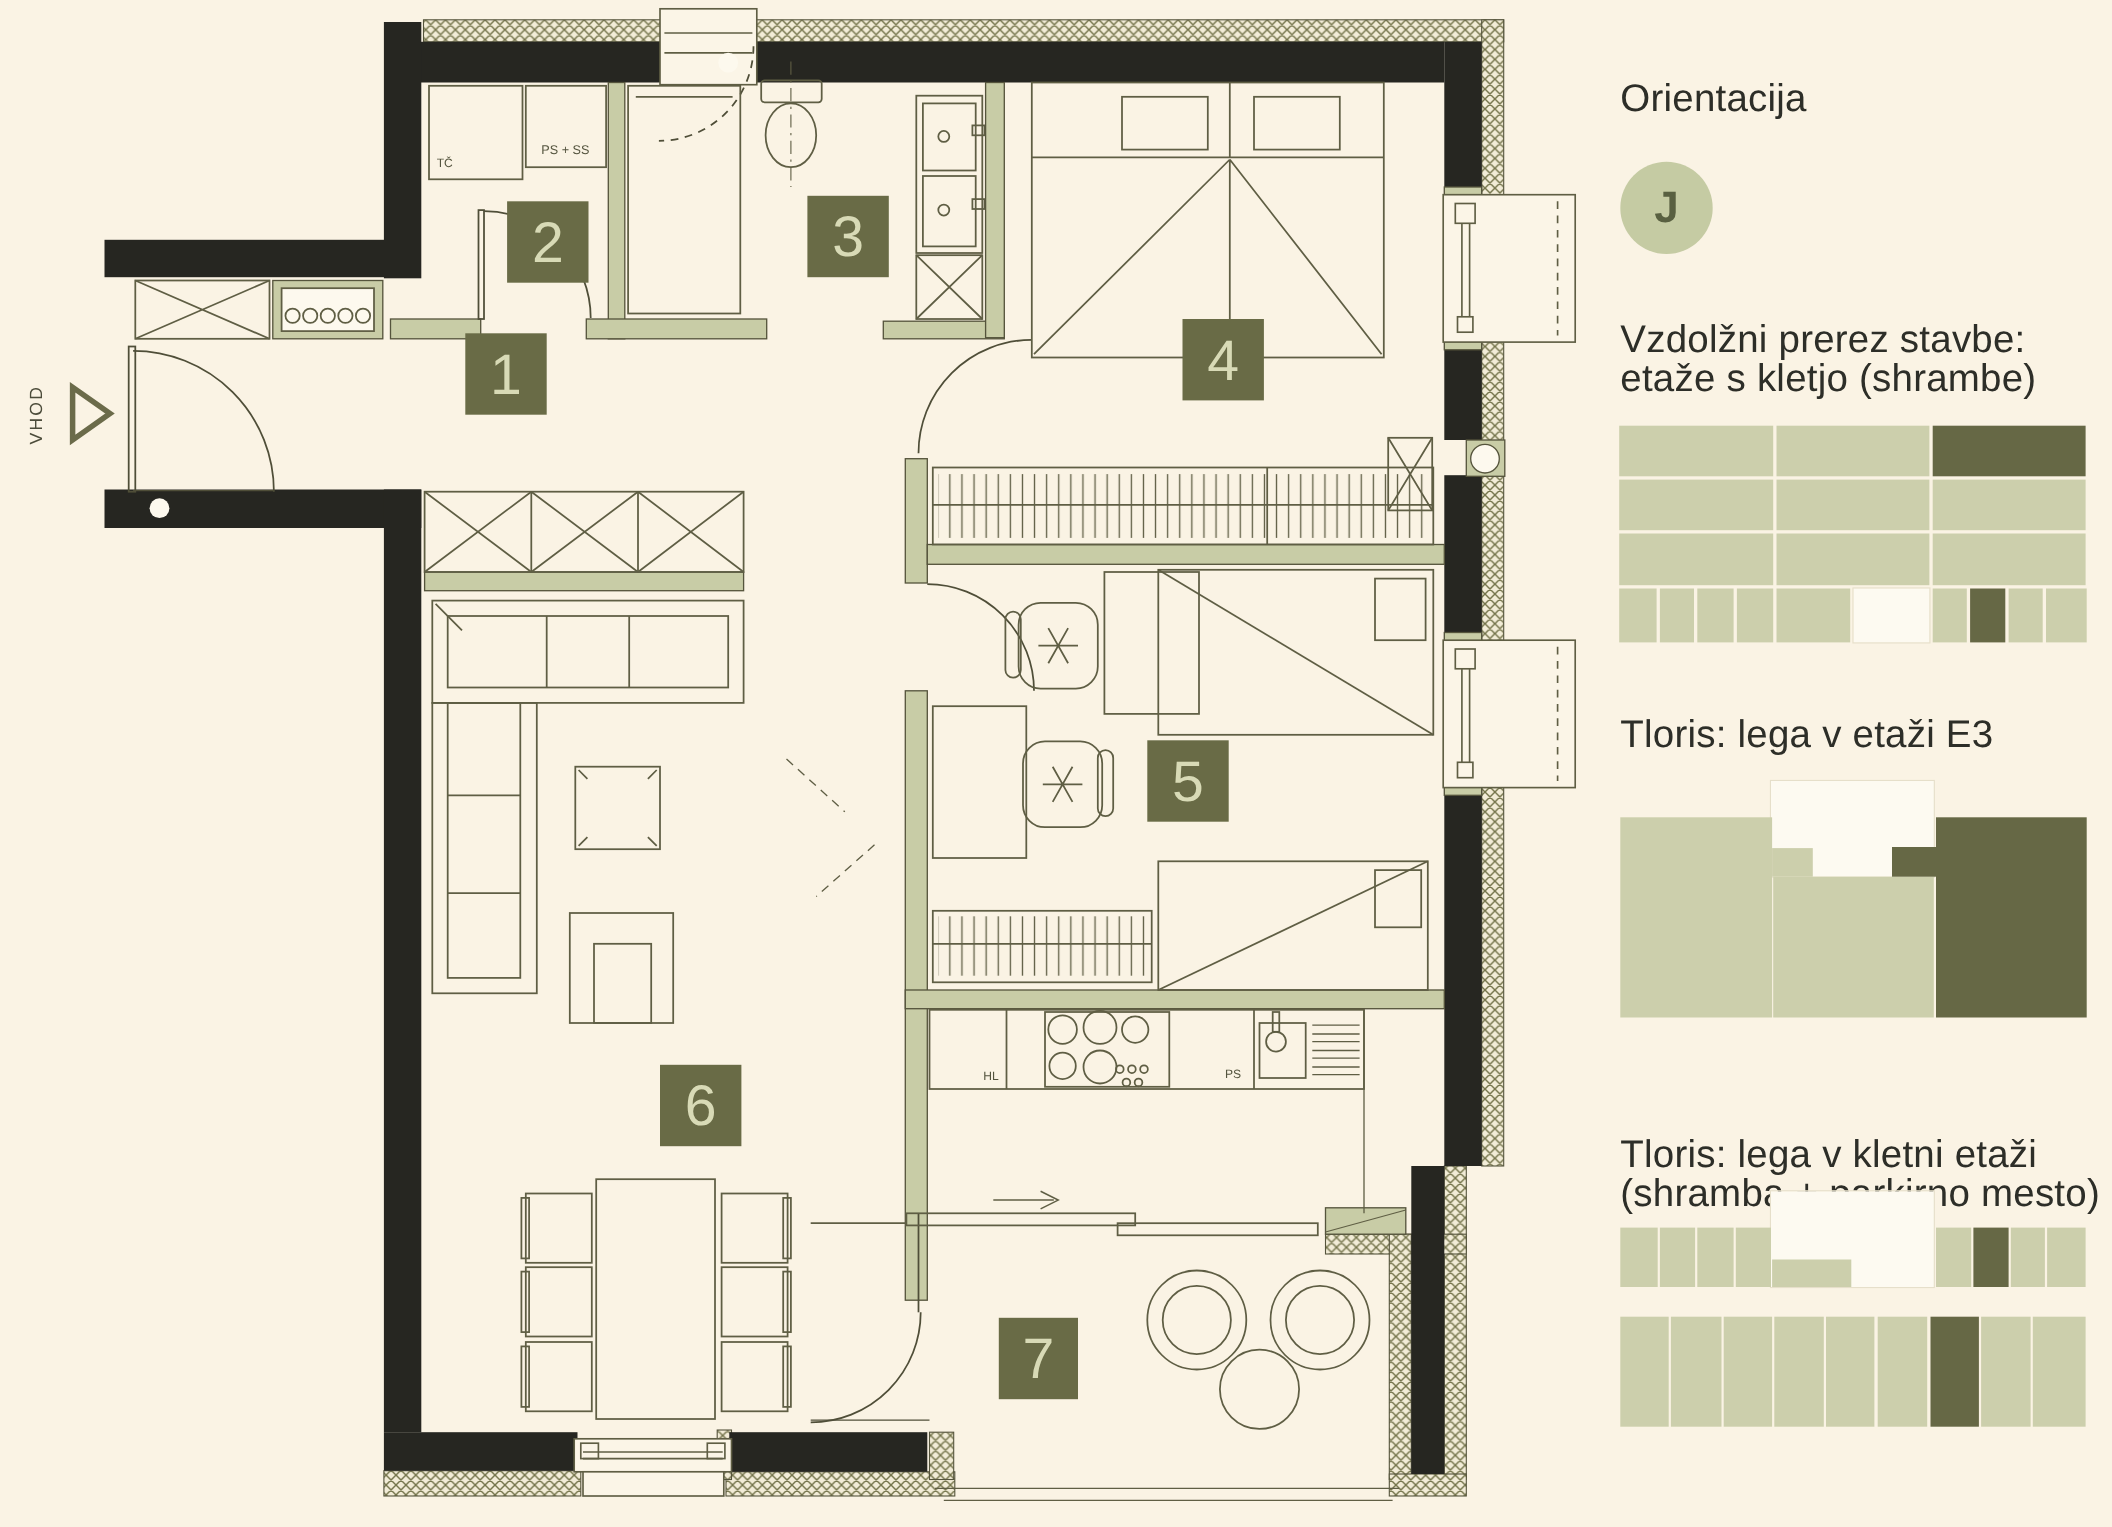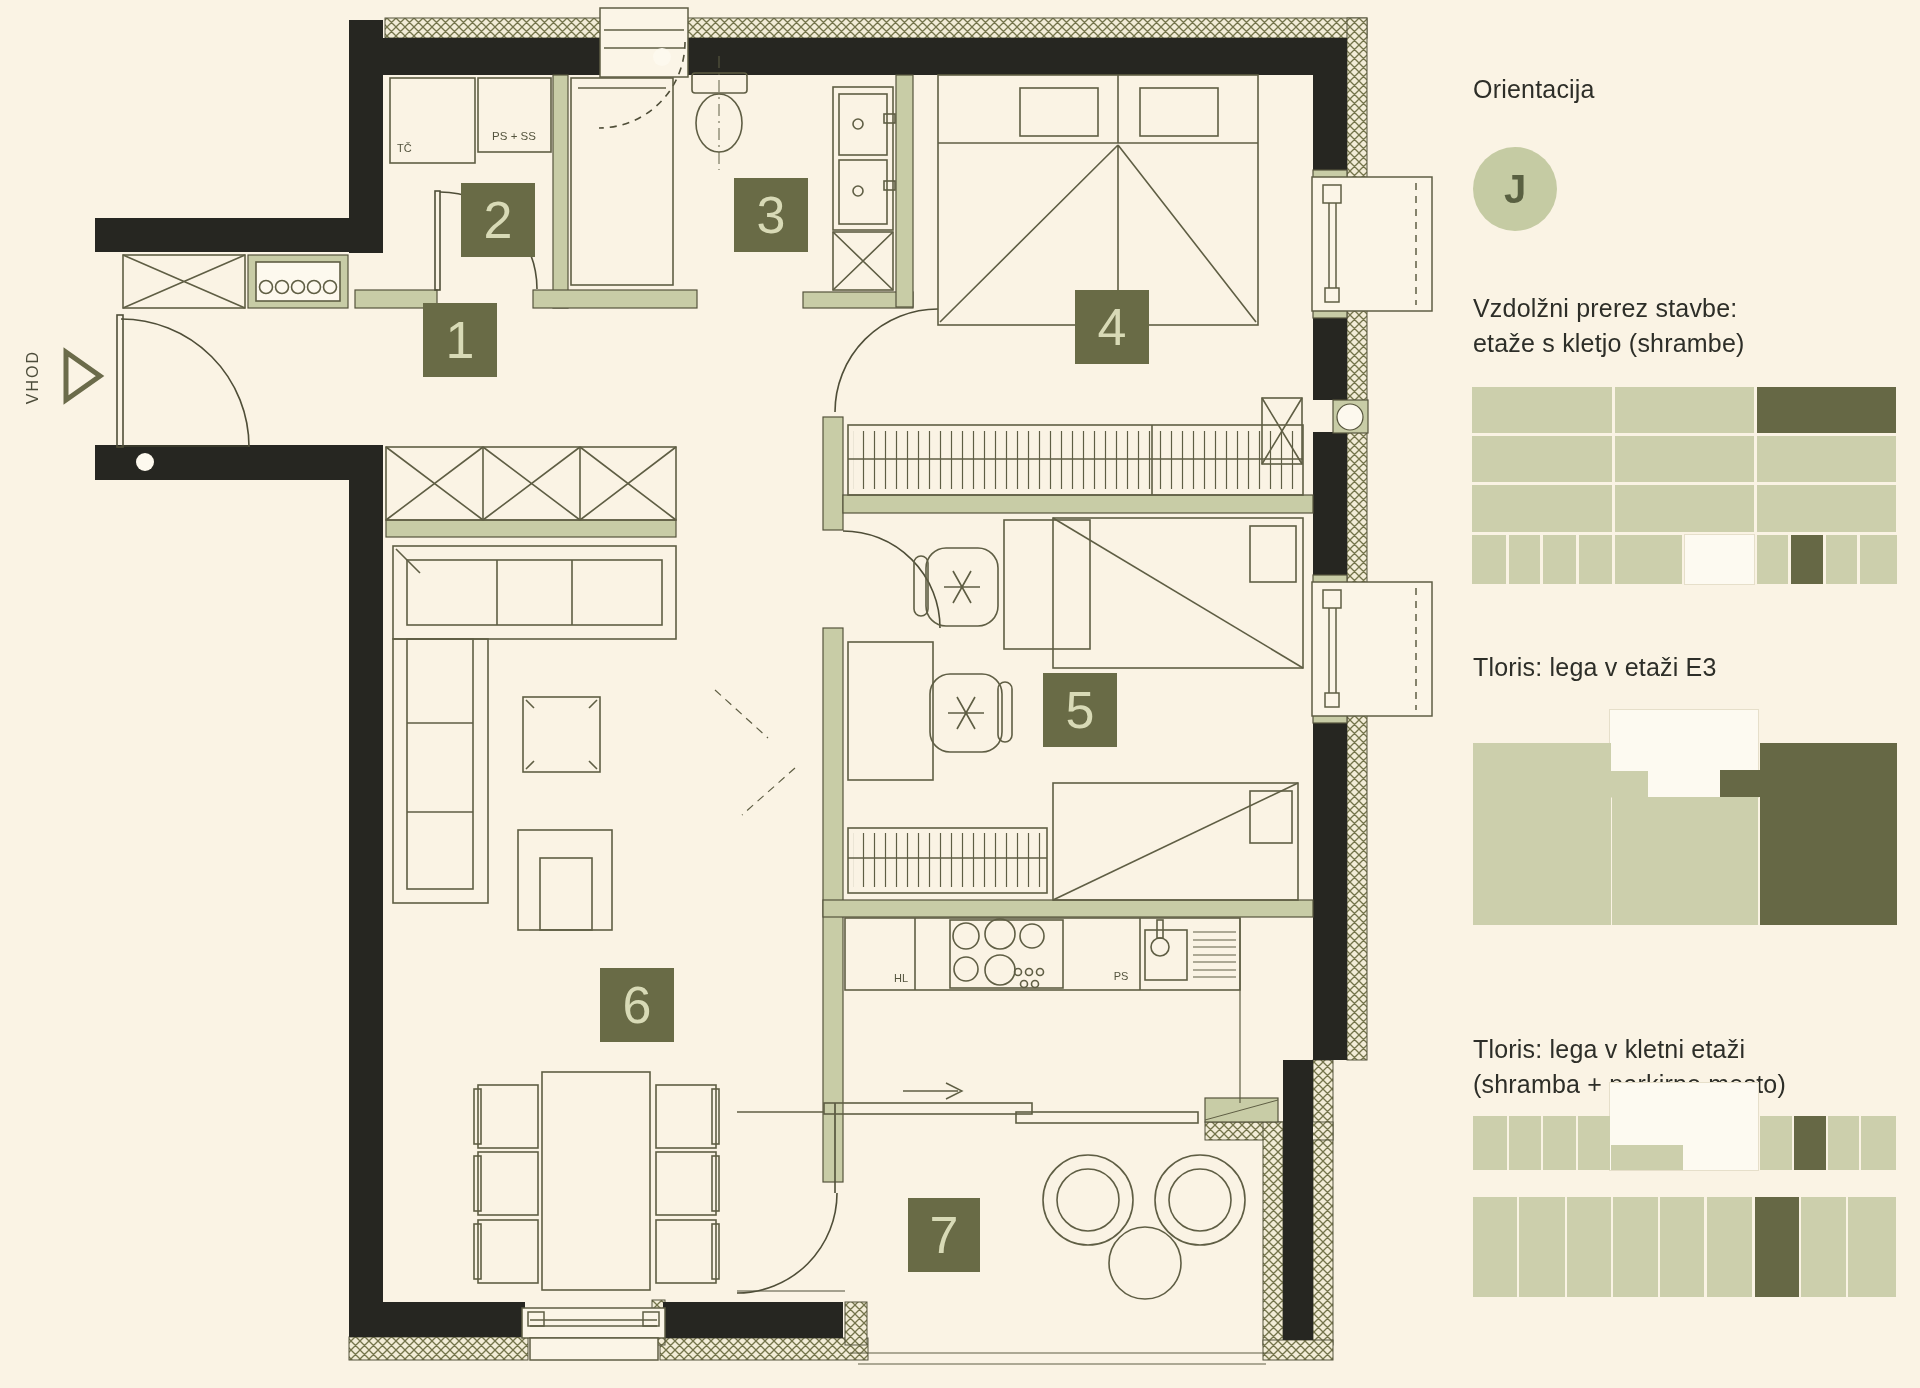--- a/index.html
+++ b/index.html
@@ -3,21 +3,21 @@
 <meta charset="utf-8">
 <style>
   html,body{margin:0;padding:0}
   body{
     width:1920px;height:1388px;position:relative;overflow:hidden;
     background:#faf3e4;
     font-family:"Liberation Sans",sans-serif;
   }
   #plan-svg{position:absolute;left:0;top:0}
   .sidebar-title{
-    position:absolute;left:1473px;color:#2d2e28;font-size:25px;
+    position:absolute;left:1473px;color:#2d2e28;font-size:35px;
     line-height:35px;white-space:pre-line;letter-spacing:.2px;
   }
   .orient-circle{
     position:absolute;left:1473px;top:147px;width:84px;height:84px;border-radius:50%;
     display:flex;align-items:center;justify-content:center;
     font-size:40px;font-weight:600;
   }
   .diagram{position:absolute}
   .cell{position:absolute}
   .cell.W{outline:1px solid #e6dfca}

